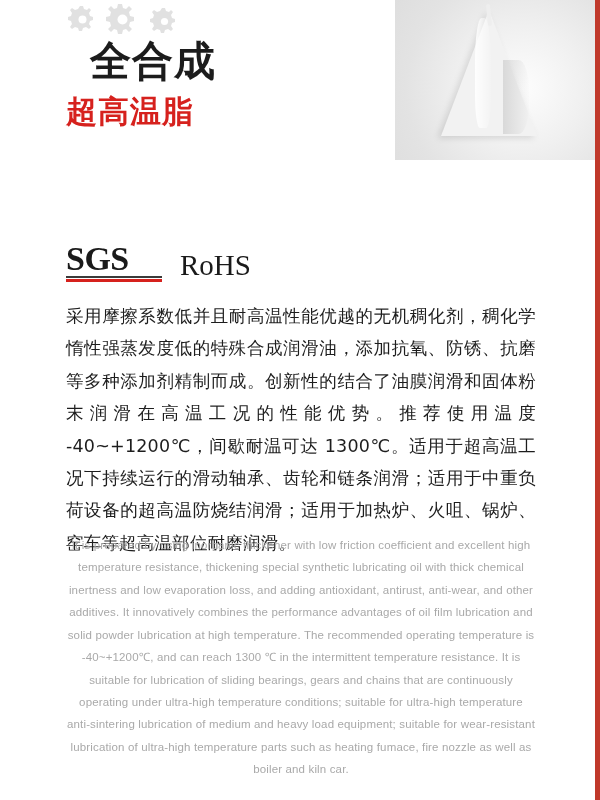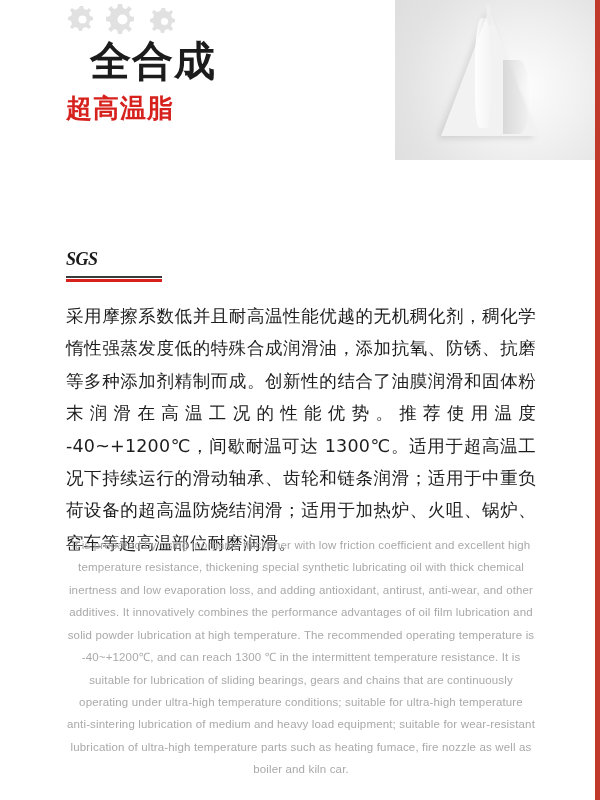--- a/index.html
+++ b/index.html
@@ -98,21 +98,21 @@
     color: #1c1c1c;
     letter-spacing: 1px;
     font-family: "DejaVu Sans", "Liberation Sans", sans-serif;
     line-height: 1;
     margin-left: 24px;
   }
   .title-cn-2 {
     position: absolute;
     left: 66px;
     top: 96px;
-    font-size: 26px;
+    font-size: 31px;
     font-weight: bold;
     color: #d6211d;
     letter-spacing: 1px;
     font-family: Liberation Serif, serif;
     line-height: 1;
   }
   .title-en {
     position: absolute;
     left: 66px;
     top: 164px;
@@ -132,23 +132,22 @@
     display: flex;
     align-items: flex-end;
     gap: 18px;
   }
   .sgs {
     position: relative;
     width: 96px;
     height: 38px;
   }
   .sgs-text {
-    font-size: 18px;
-    font-weight: bold;
-    font-style: italic;
+    font-size: 34px;
+    font-weight: bold;
     color: #1a1a1a;
     letter-spacing: -0.5px;
     line-height: 30px;
     font-family: "Liberation Serif", serif;
   }
   .sgs-bar {
     position: absolute;
     left: 0;
     bottom: 0;
     width: 96px;
@@ -253,19 +252,20 @@
   <div class="title-cn-2">超高温脂</div>
   <div class="title-en">
   </div>
 
   <div class="certs">
     <div class="sgs">
       <div class="sgs-text">SGS</div>
       <div class="sgs-bar2"></div>
       <div class="sgs-bar"></div>
     </div>
+    <div class="rohs">RoHS</div>
   </div>
 
   <div class="body-cn">采用摩擦系数低并且耐高温性能优越的无机稠化剂，稠化学惰性强蒸发度低的特殊合成润滑油，添加抗氧、防锈、抗磨等多种添加剂精制而成。创新性的结合了油膜润滑和固体粉末润滑在高温工况的性能优势。推荐使用温度 -40~+1200℃，间歇耐温可达 1300℃。适用于超高温工况下持续运行的滑动轴承、齿轮和链条润滑；适用于中重负荷设备的超高温防烧结润滑；适用于加热炉、火咀、锅炉、窑车等超高温部位耐磨润滑。</div>
   <div class="body-en">It is prepared by using inorganic thickener with low friction coefficient and excellent high temperature resistance, thickening special synthetic lubricating oil with thick chemical inertness and low evaporation loss, and adding antioxidant, antirust, anti-wear, and other additives. It innovatively combines the performance advantages of oil film lubrication and solid powder lubrication at high temperature. The recommended operating temperature is -40~+1200℃, and can reach 1300 ℃ in the intermittent temperature resistance. It is suitable for lubrication of sliding bearings, gears and chains that are continuously operating under ultra-high temperature conditions; suitable for ultra-high temperature anti-sintering lubrication of medium and heavy load equipment; suitable for wear-resistant lubrication of ultra-high temperature parts such as heating fumace, fire nozzle as well as boiler and kiln car.</div>
 
   <div class="edge-strip"></div>
 </div>
 
 </body></html>

